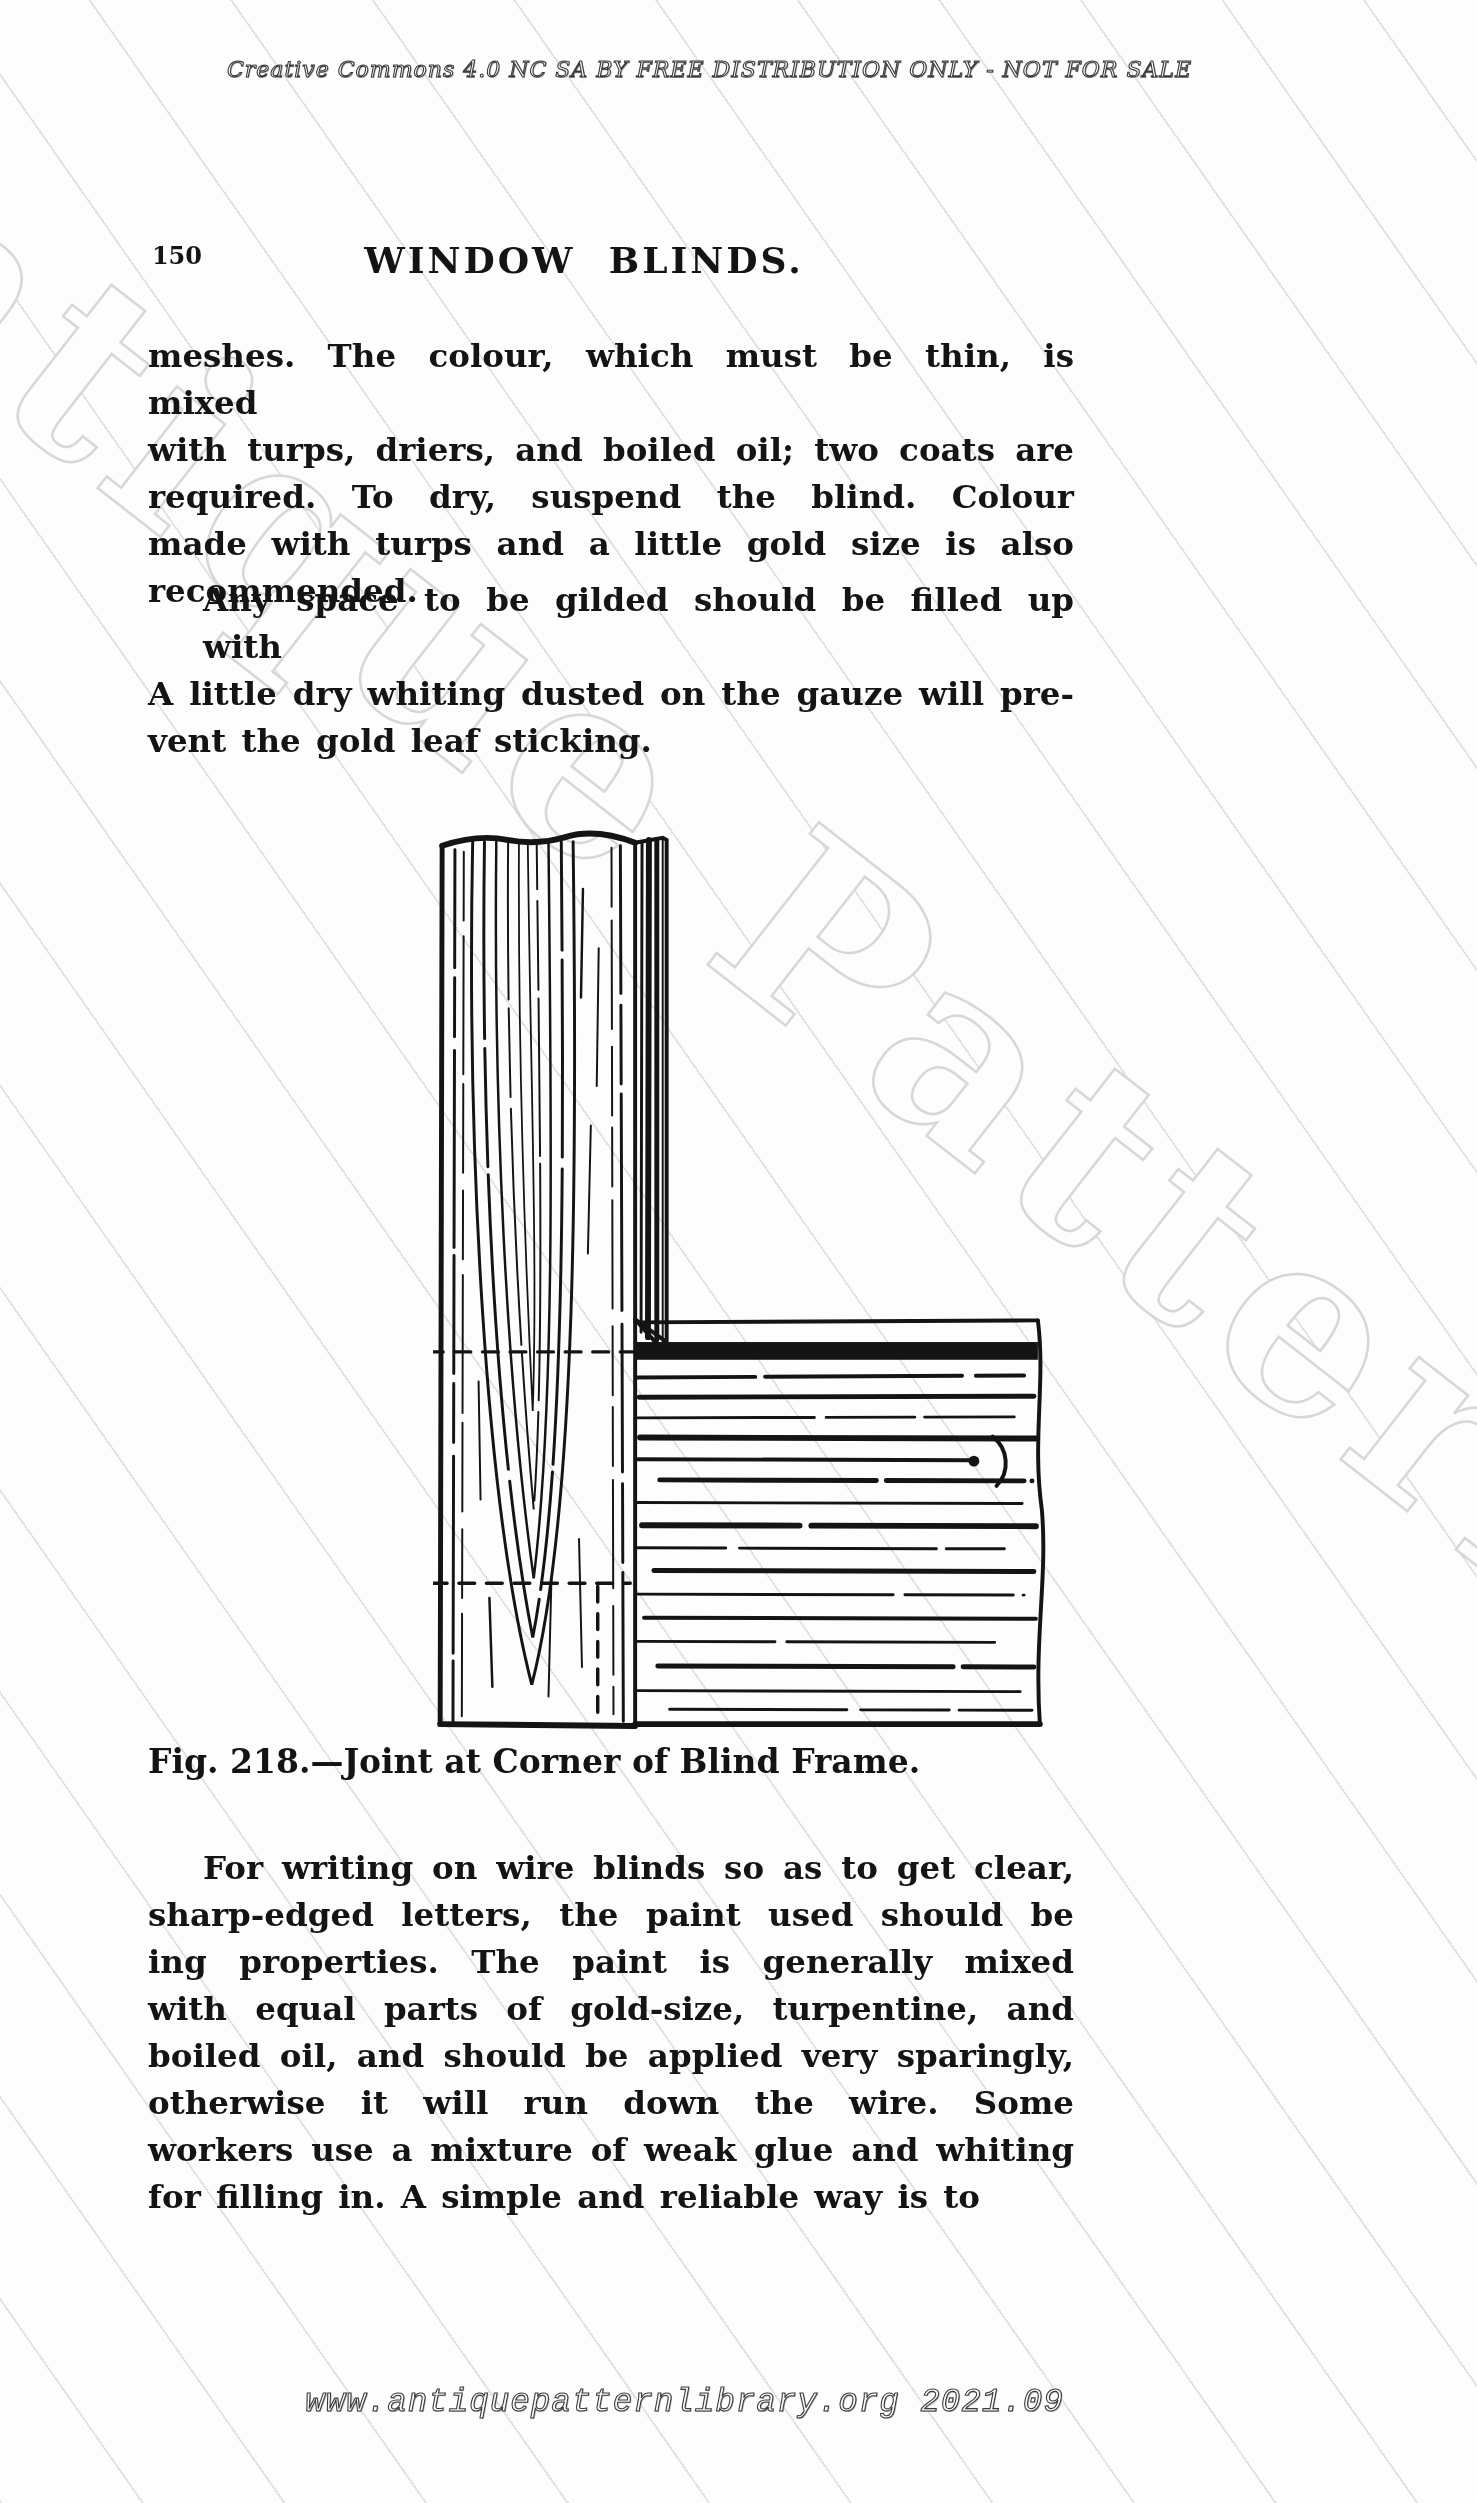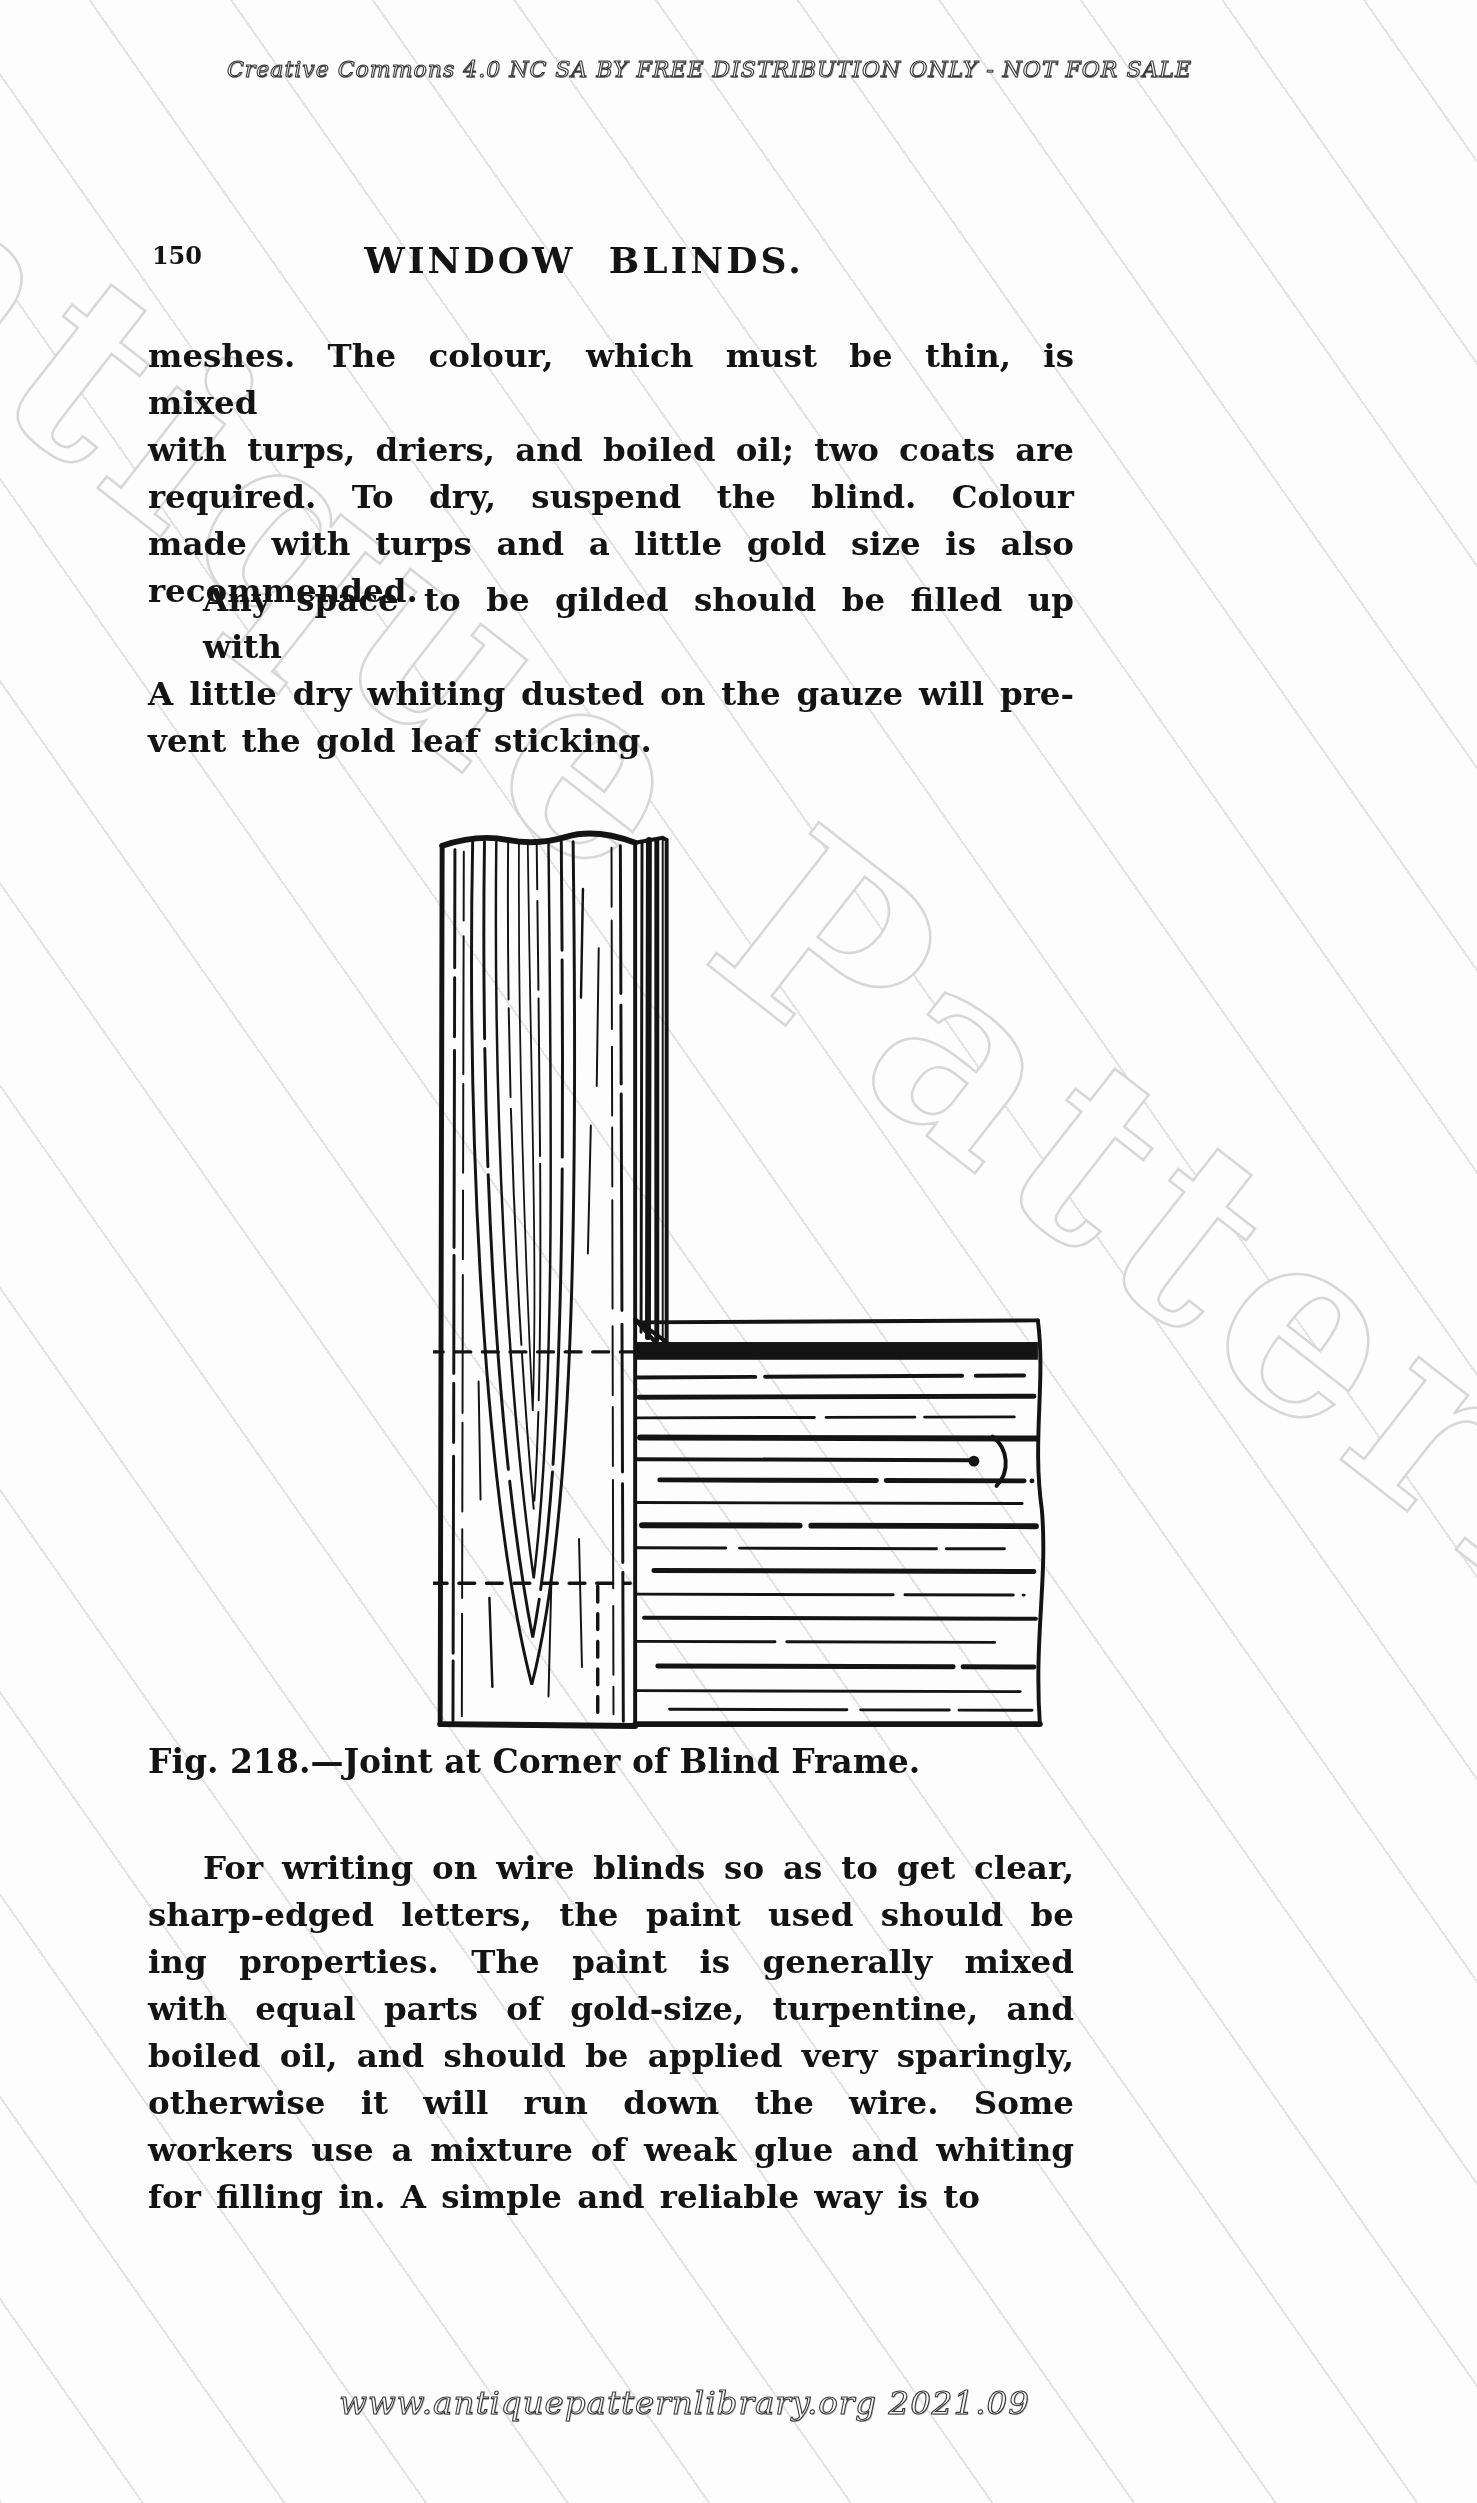--- a/index.html
+++ b/index.html
@@ -29,21 +29,21 @@
     -webkit-text-fill-color:#fbfbfb;
     -webkit-text-stroke:1.1px #3a3a3a;
     text-shadow:1px 1px 0 #b9b9b9;
   }
   .cc-notice {
     position:absolute; top:57px; left:0; width:1419px; z-index:2;
     text-align:center; font-size:22px; letter-spacing:1px;
   }
   .footer-credit {
     position:absolute; top:2384px; left:0; width:1369px; z-index:2;
-    text-align:center; font-size:32.5px; letter-spacing:1px;
+    text-align:center; font-size:32.5px; letter-spacing:1px;font-family:Liberation Mono, monospace;
   }
   
   .ink { color:#141414; }
   .running-head {
     position:absolute; top:239px; left:148px; width:926px; z-index:2;
   }
   .page-number {
     position:absolute; left:3.9px; top:2px; font-size:24px; font-weight:bold;
   }
   .running-title {

